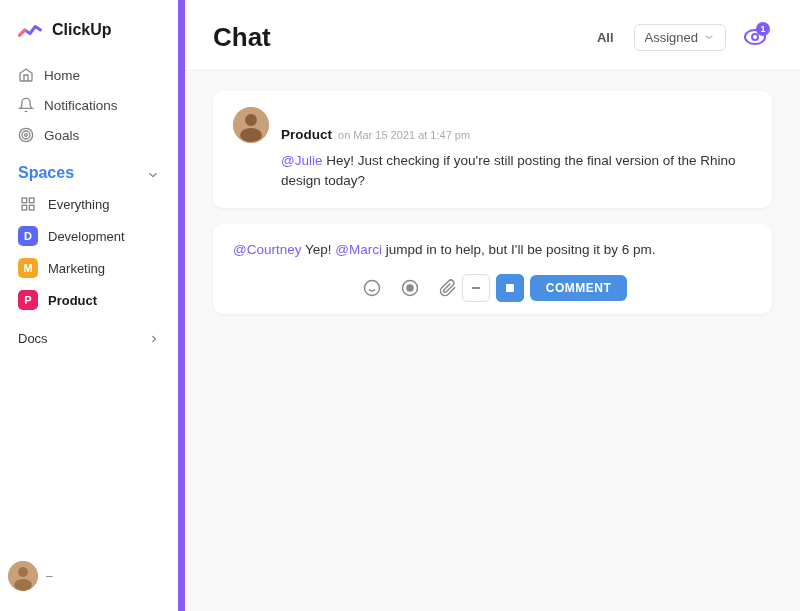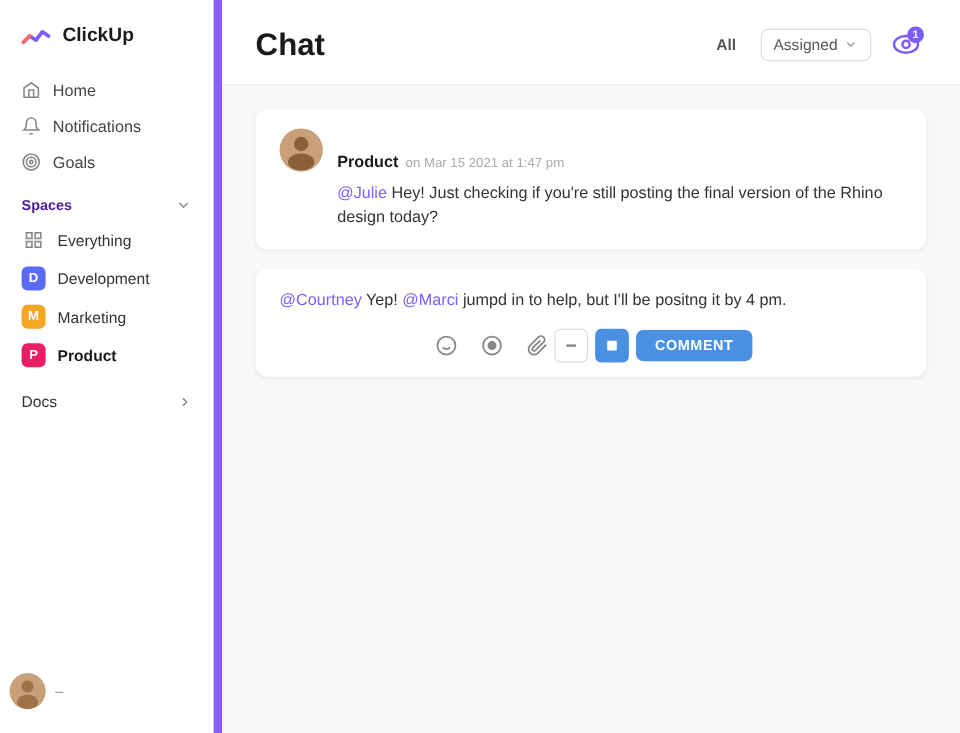--- a/index.html
+++ b/index.html
@@ -43,23 +43,23 @@
       color: #444;
       font-size: 13.5px;
     }
     .nav-icon { width: 16px; height: 16px; color: #888; flex-shrink: 0; }
 
     .sidebar-section-header {
       display: flex;
       align-items: flex-end;
       justify-content: space-between;
       padding: 10px 18px 6px 18px;
-      font-size: 12px;
+      font-size: 16px;
       font-weight: 600;
-      color: #4c1d95;
+      color: #3b82f6;
       text-transform: none;
     }
     .spaces-item {
       display: flex;
       align-items: center;
       gap: 10px;
       padding: 6px 10px;
       border-radius: 6px;
       cursor: pointer;
       color: #333;
@@ -453,21 +453,21 @@
         <span class="mention">@Julie</span>
         <span> Hey! Just checking if you're still posting the final version of the Rhino design today?</span>
       </div>
     </div>
 
     <div class="reply-card">
       <div class="reply-body">
         <span class="mention">@Courtney</span>
         <span> Yep! </span>
         <span class="mention">@Marci</span>
-        <span> jumpd in to help, but I'll be positng it by 4 pm.</span>
+        <span> jumpd in to help, but I'll be positng it by 6 pm.</span>
       </div>
       <div class="reply-toolbar">
         <div class="reply-toolbar-left">
           <div class="toolbar-icon-btn">
             <svg width="18" height="18" viewBox="0 0 24 24" fill="none" stroke="#888" stroke-width="2">
               <circle cx="12" cy="12" r="10"></circle>
               <path d="M8 14s1.5 2 4 2 4-2 4-2"></path>
               <line x1="9" y1="9" x2="9.01" y2="9"></line>
               <line x1="15" y1="9" x2="15.01" y2="9"></line>
             </svg>

